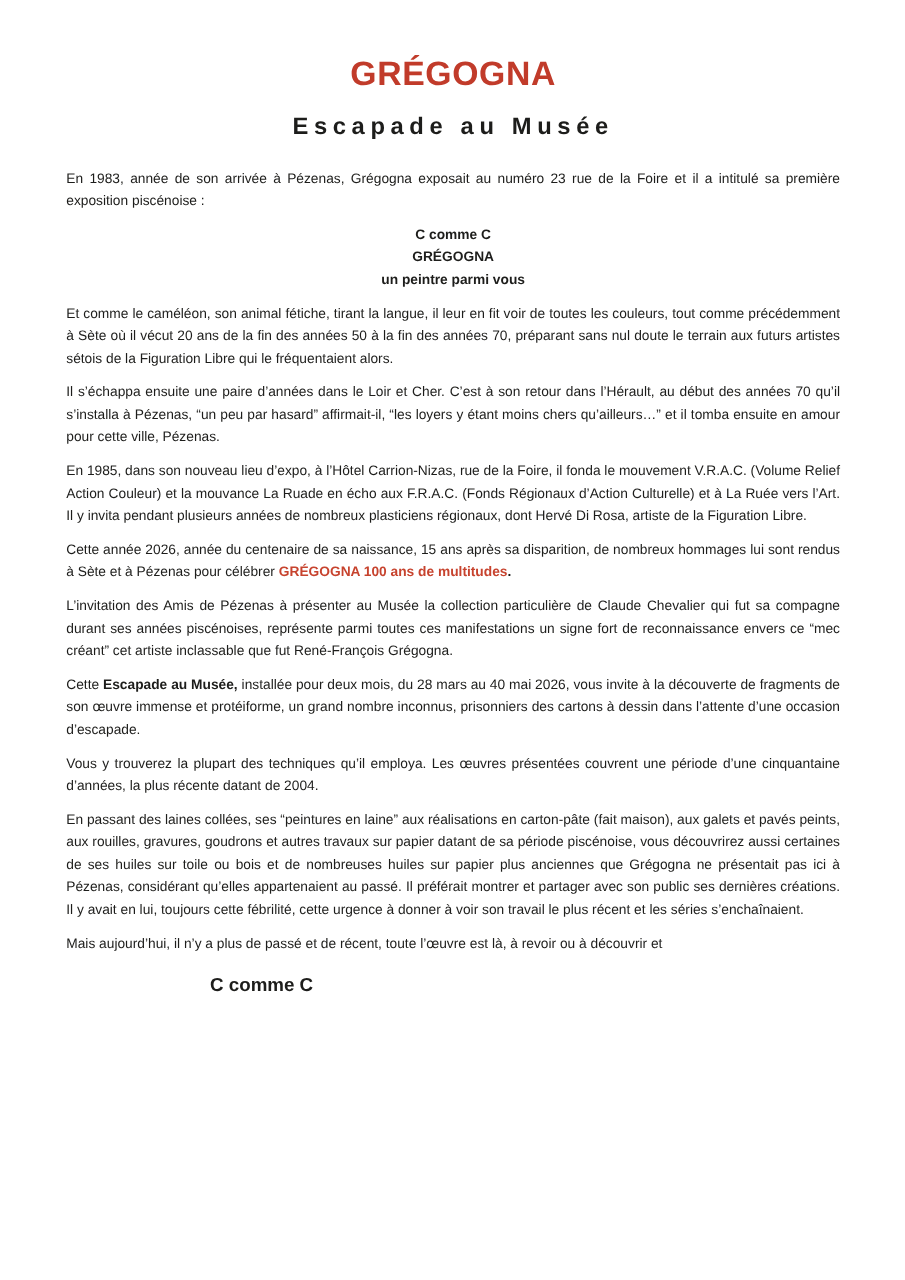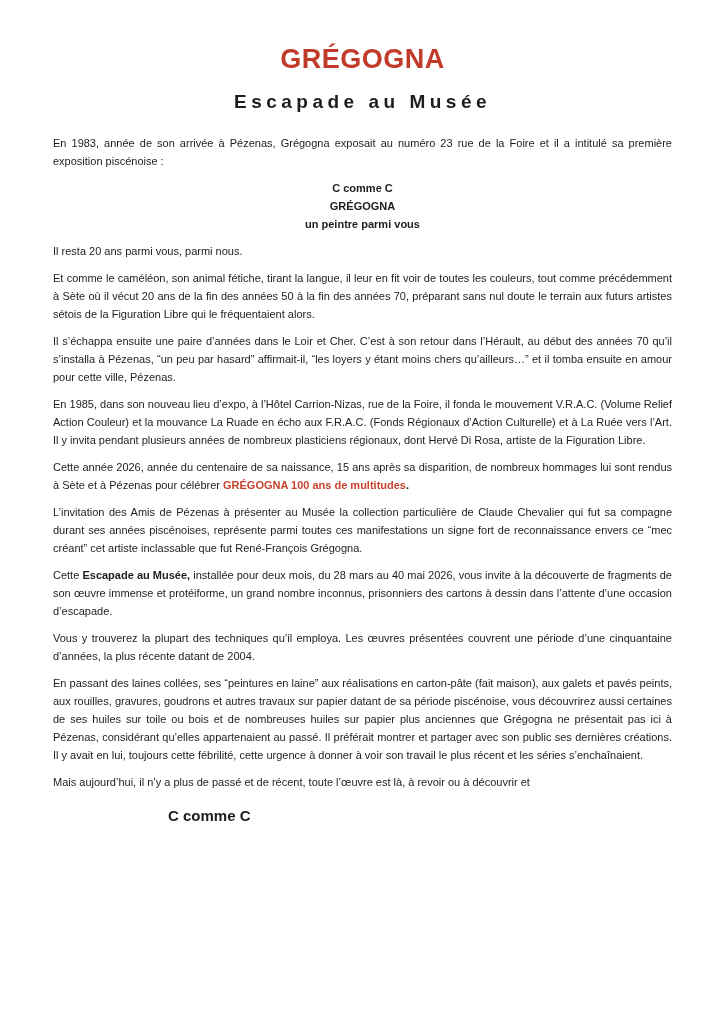--- a/index.html
+++ b/index.html
@@ -68,21 +68,20 @@
 <body>
 
 <div class="page">
   <div class="content">
     <h1 class="doc-title">GRÉGOGNA</h1>
     <h2 class="doc-subtitle">Escapade au Musée</h2>
 
     <div id="body-text">
         <p class="para"><span>En 1983, année de son arrivée à Pézenas, Grégogna exposait au numéro 23 rue de la Foire et il a intitulé sa première exposition piscénoise :</span></p>
         <p class="para center"><span class="seg-bold">C comme C</span><br><span class="seg-bold">GRÉGOGNA</span><br><span class="seg-bold">un peintre parmi vous</span></p>
-        <p class="para"><span>Il resta 20 ans parmi vous, parmi nous.</span></p>
         <p class="para"><span>Et comme le caméléon, son animal fétiche, tirant la langue, il leur en fit voir de toutes les couleurs, tout comme précédemment à Sète où il vécut 20 ans de la fin des années 50 à la fin des années 70, préparant sans nul doute le terrain aux futurs artistes sétois de la Figuration Libre qui le fréquentaient alors.</span></p>
         <p class="para"><span>Il s’échappa ensuite une paire d’années dans le Loir et Cher. C’est à son retour dans l’Hérault, au début des années 70 qu’il s’installa à Pézenas, “un peu par hasard” affirmait-il, “les loyers y étant moins chers qu’ailleurs…” et il tomba ensuite en amour pour cette ville, Pézenas.</span></p>
         <p class="para"><span>En 1985, dans son nouveau lieu d’expo, à l’Hôtel Carrion-Nizas, rue de la Foire, il fonda le mouvement V.R.A.C. (Volume Relief Action Couleur) et la mouvance La Ruade en écho aux F.R.A.C. (Fonds Régionaux d’Action Culturelle) et à La Ruée vers l’Art. Il y invita pendant plusieurs années de nombreux plasticiens régionaux, dont Hervé Di Rosa, artiste de la Figuration Libre.</span></p>
         <p class="para"><span>Cette année 2026, année du centenaire de sa naissance, 15 ans après sa disparition, de nombreux hommages lui sont rendus à Sète et à Pézenas pour célébrer </span><span class="seg-redbold">GRÉGOGNA 100 ans de multitudes</span><span class="seg-bold">.</span></p>
         <p class="para"><span>L’invitation des Amis de Pézenas à présenter au Musée la collection particulière de Claude Chevalier qui fut sa compagne durant ses années piscénoises, représente parmi toutes ces manifestations un signe fort de reconnaissance envers ce “mec créant” cet artiste inclassable que fut René-François Grégogna.</span></p>
         <p class="para"><span>Cette </span><span class="seg-bold">Escapade au Musée,</span><span> installée pour deux mois, du 28 mars au 40 mai 2026, vous invite à la découverte de fragments de son œuvre immense et protéiforme, un grand nombre inconnus, prisonniers des cartons à dessin dans l’attente d’une occasion d’escapade.</span></p>
         <p class="para"><span>Vous y trouverez la plupart des techniques qu’il employa. Les œuvres présentées couvrent une période d’une cinquantaine d’années, la plus récente datant de 2004.</span></p>
         <p class="para"><span>En passant des laines collées, ses “peintures en laine” aux réalisations en carton-pâte (fait maison), aux galets et pavés peints, aux rouilles, gravures, goudrons et autres travaux sur papier datant de sa période piscénoise, vous découvrirez aussi certaines de ses huiles sur toile ou bois et de nombreuses huiles sur papier plus anciennes que Grégogna ne présentait pas ici à Pézenas, considérant qu’elles appartenaient au passé. Il préférait montrer et partager avec son public ses dernières créations. Il y avait en lui, toujours cette fébrilité, cette urgence à donner à voir son travail le plus récent et les séries s’enchaînaient.</span></p>
         <p class="para"><span>Mais aujourd’hui, il n’y a plus de passé et de récent, toute l’œuvre est là, à revoir ou à découvrir et</span></p>
       </div>

